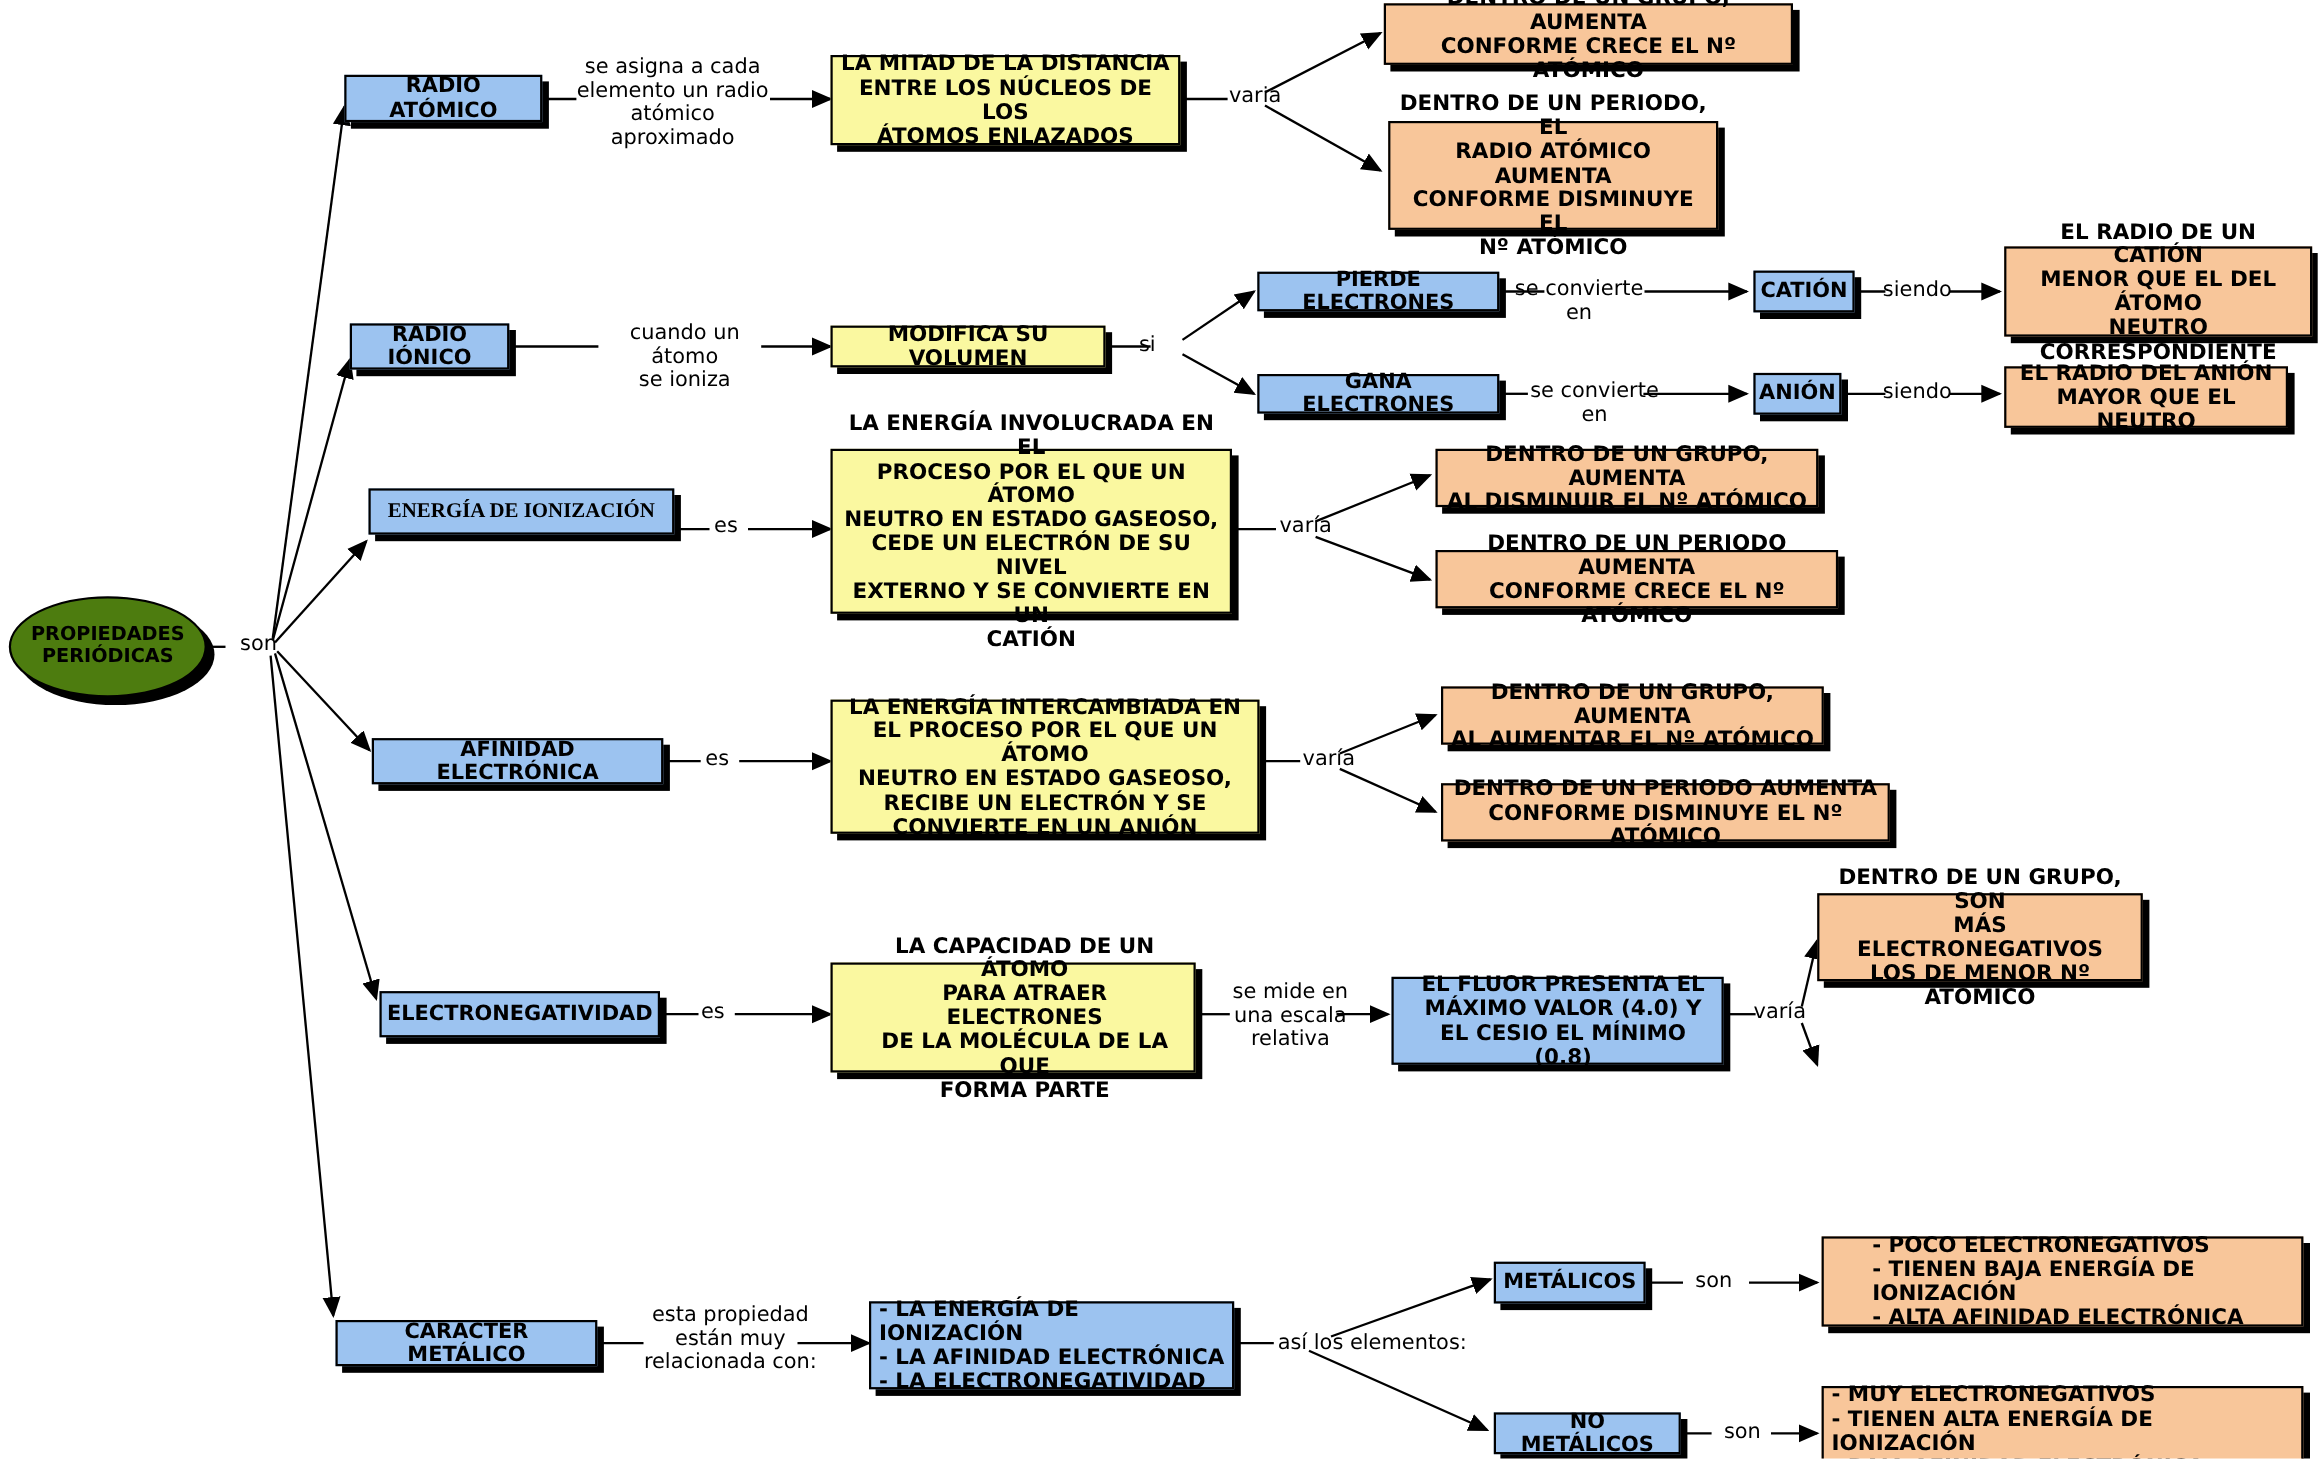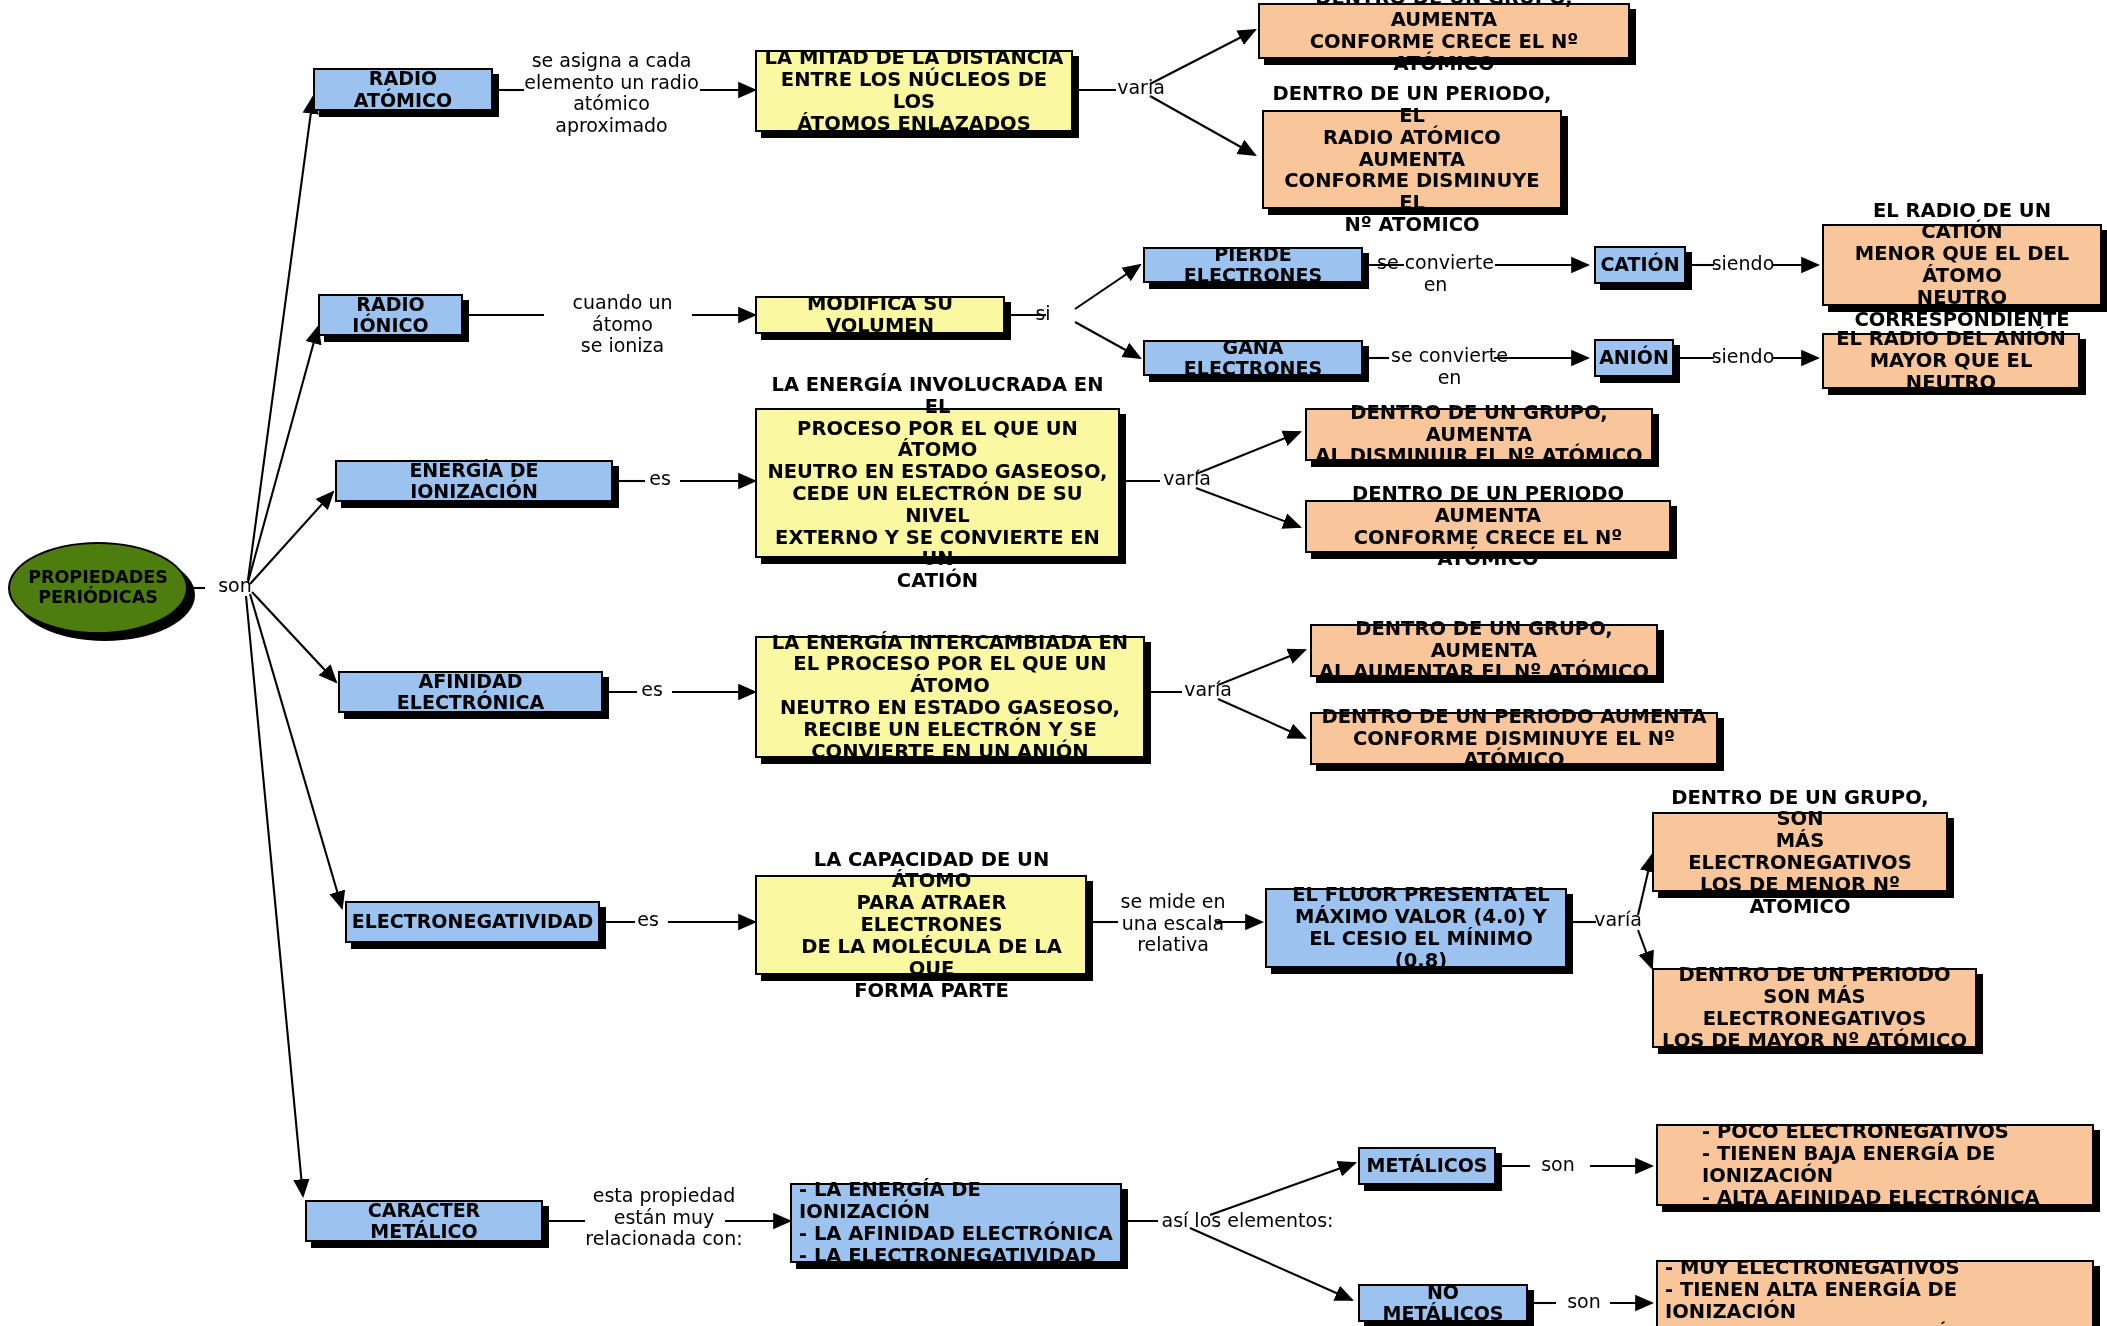--- a/index.html
+++ b/index.html
@@ -130,21 +130,21 @@
 MENOR QUE EL DEL ÁTOMO
 NEUTRO CORRESPONDIENTE</div>
 
   <div class="node blue" style="left:1143px;top:340px;width:220px;height:36px;font-size:19px;">GANA ELECTRONES</div>
   <div class="linklabel" style="left:1382px;top:345px;width:135px;font-size:19px;">se convierte en</div>
   <div class="node blue" style="left:1594px;top:339px;width:80px;height:38px;font-size:19px;">ANIÓN</div>
   <div class="linklabel" style="left:1703px;top:346px;width:80px;font-size:19px;">siendo</div>
   <div class="node orange" style="left:1822px;top:333px;width:258px;height:56px;font-size:19.5px;">EL RADIO DEL ANIÓN
 MAYOR QUE EL NEUTRO</div>
 
-  <div class="node blue" style="left:335px;top:460px;width:278px;height:42px;font-size:19px;">ENERGÍA DE IONIZACIÓN</div>
+  <div class="node blue" style="left:335px;top:444px;width:278px;height:42px;font-size:19px;font-family:Liberation Serif, serif;">ENERGÍA DE IONIZACIÓN</div>
   <div class="linklabel" style="left:640px;top:468px;width:40px;font-size:19px;">es</div>
   <div class="node yellow" style="left:755px;top:408px;width:365px;height:150px;font-size:19.5px;">LA ENERGÍA INVOLUCRADA EN EL
 PROCESO POR EL QUE UN ÁTOMO
 NEUTRO EN ESTADO GASEOSO,
 CEDE UN ELECTRÓN DE SU NIVEL
 EXTERNO Y SE CONVIERTE EN UN
 CATIÓN</div>
   <div class="linklabel" style="left:1157px;top:468px;width:60px;font-size:19px;">varía</div>
   <div class="node orange" style="left:1305px;top:408px;width:348px;height:53px;font-size:19.5px;">DENTRO DE UN GRUPO, AUMENTA
 AL DISMINUIR EL Nº ATÓMICO</div>
@@ -173,23 +173,20 @@
   <div class="linklabel" style="left:1112px;top:891px;width:122px;font-size:19px;">se mide en
 una escala
 relativa</div>
   <div class="node blue" style="left:1265px;top:888px;width:302px;height:80px;font-size:19.5px;padding-left:17px;">EL FLUOR PRESENTA EL
 MÁXIMO VALOR (4.0) Y
 EL CESIO EL MÍNIMO (0.8)</div>
   <div class="linklabel" style="left:1588px;top:909px;width:60px;font-size:19px;">varía</div>
   <div class="node orange" style="left:1652px;top:812px;width:296px;height:80px;font-size:19.5px;">DENTRO DE UN GRUPO, SON
 MÁS ELECTRONEGATIVOS
 LOS DE MENOR Nº ATÓMICO</div>
-  <div class="node orange" style="left:1652px;top:968px;width:325px;height:80px;font-size:19.5px;">DENTRO DE UN PERIODO
-SON MÁS ELECTRONEGATIVOS
-LOS DE MAYOR Nº ATÓMICO</div>
 
   <div class="node blue" style="left:305px;top:1200px;width:238px;height:42px;font-size:19px;">CARACTER METÁLICO</div>
   <div class="linklabel" style="left:580px;top:1185px;width:168px;font-size:19px;">esta propiedad
 están muy
 relacionada con:</div>
   <div class="node blue left" style="left:790px;top:1183px;width:332px;height:80px;font-size:19.5px;">- LA ENERGÍA DE IONIZACIÓN
 - LA AFINIDAD ELECTRÓNICA
 - LA ELECTRONEGATIVIDAD</div>
   <div class="linklabel" style="left:1155px;top:1210px;width:185px;font-size:19px;">así los elementos:</div>
 

